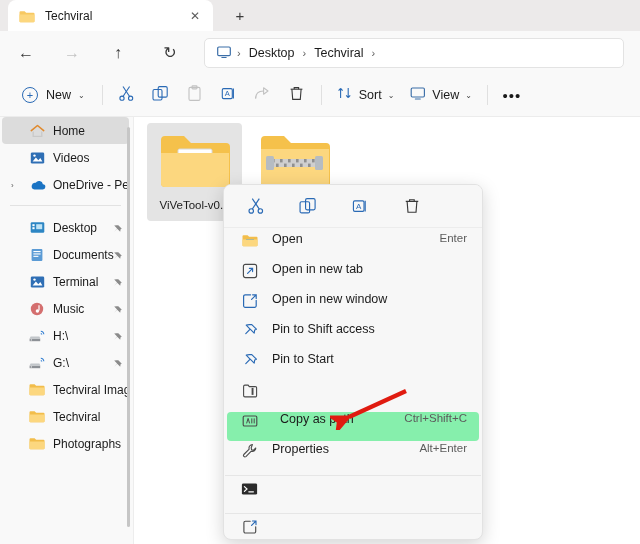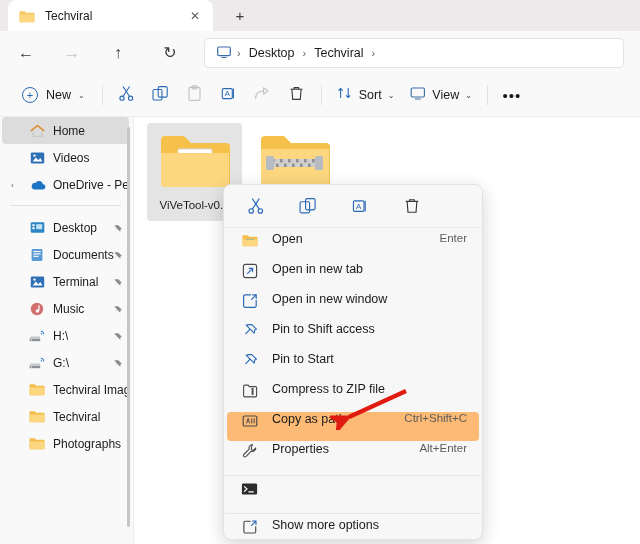--- a/index.html
+++ b/index.html
@@ -211,21 +211,21 @@
     display: flex; align-items: center; justify-content: center;
     border-radius: 5px;
     margin-right: 14px;
   }
   .ctx-item {
     height: 29px;
     display: flex; align-items: flex-start;
     margin: 1px 3px; padding-left: 14px;
     border-radius: 4px;
   }
-  .ctx-item.highlight { background: #fdba74; }
+  .ctx-item.highlight { background: #86efac; gap: 8px; }
   .ctx-icon {
     width: 17px; height: 17px;
     display: flex; align-items: center; justify-content: center;
     flex: 0 0 auto;
   }
   .ctx-label {
     font-size: 12.5px; color: #1b1b1b;
     margin-left: 14px; white-space: nowrap;
     flex: 1 1 auto;
   }
@@ -685,21 +685,20 @@
         <span class="ctx-accel"></span>
       </div>
 
       <div class="ctx-item">
         <span class="ctx-icon">
           <svg width="16" height="16" viewBox="0 0 16 16">
             <path d="M1.6 3.4a1.3 1.3 0 011.3-1.3h3.2l1.2 1.5h6a1.3 1.3 0 011.3 1.3v7.7a1.3 1.3 0 01-1.3 1.3H2.9a1.3 1.3 0 01-1.3-1.3z" fill="none" stroke="#4a4a4a" stroke-width="1.1"></path>
             <rect x="9.6" y="4.9" width="1.9" height="7" fill="#4a4a4a"></rect>
           </svg>
         </span>
-        <span class="ctx-label">Compress to ZIP file</span>
         <span class="ctx-accel"></span>
       </div>
 
       <div class="ctx-item highlight">
         <span class="ctx-icon">
           <svg width="16" height="14" viewBox="0 0 16 14">
             <rect x="1.2" y="2" width="13.6" height="10" rx="1.3" fill="none" stroke="#4a4a4a" stroke-width="1.15"></rect>
             <path d="M4.6 9.4l1.5-5 1.5 5M9.8 4.4v5M12.2 4.4v5" fill="none" stroke="#4a4a4a" stroke-width="1"></path>
           </svg>
         </span>
@@ -732,21 +731,20 @@
 
       <div class="ctx-divider"></div>
 
       <div class="ctx-item">
         <span class="ctx-icon">
           <svg width="16" height="16" viewBox="0 0 16 16">
             <path d="M8.2 2.2H3.4a1.5 1.5 0 00-1.5 1.5v8.8a1.5 1.5 0 001.5 1.5h8.8a1.5 1.5 0 001.5-1.5V7.8" fill="none" stroke="#4a4a4a" stroke-width="1.15" stroke-linecap="round"></path>
             <path d="M9.6 6.4l4.4-4.4M10.4 2h3.6v3.6" fill="none" stroke="#2a6ab5" stroke-width="1.15" stroke-linecap="round"></path>
           </svg>
         </span>
-        <span class="ctx-label">Show more options</span>
         <span class="ctx-accel"></span>
       </div>
     </div>
   </div>
 
   <svg class="arrow-svg" viewBox="0 0 90 45">
     <defs>
       <marker id="ahead" markerWidth="6" markerHeight="6" refX="1.2" refY="3" orient="auto">
         <path d="M6,0.4 L0.4,3 L6,5.6 L4.4,3 Z" fill="#e01b10"></path>
       </marker>

